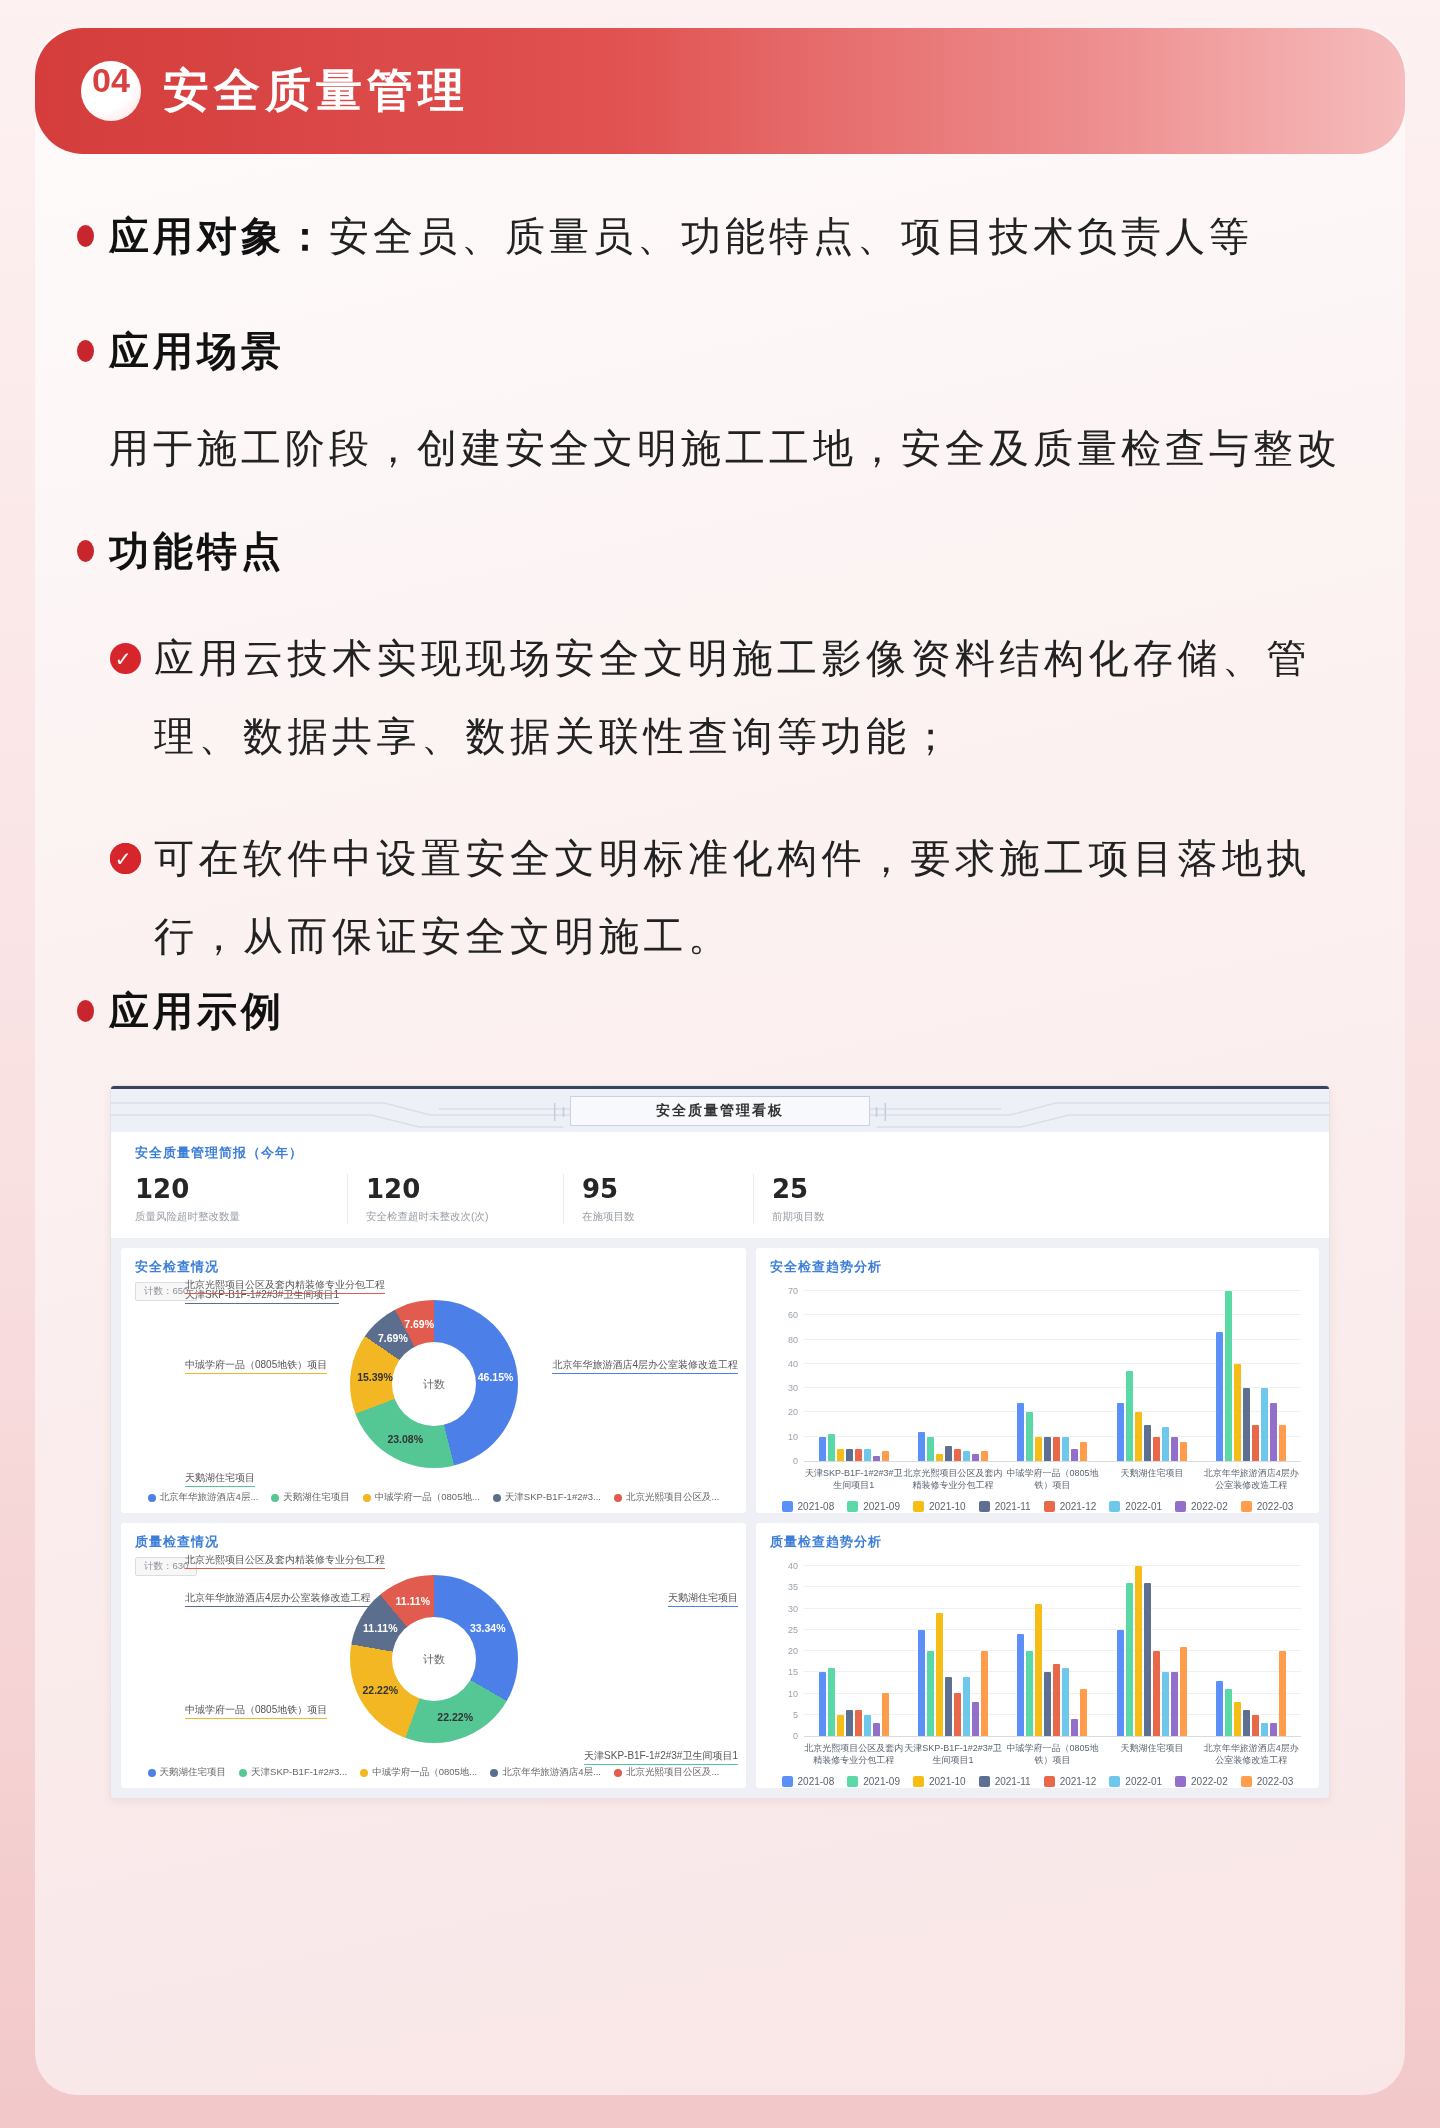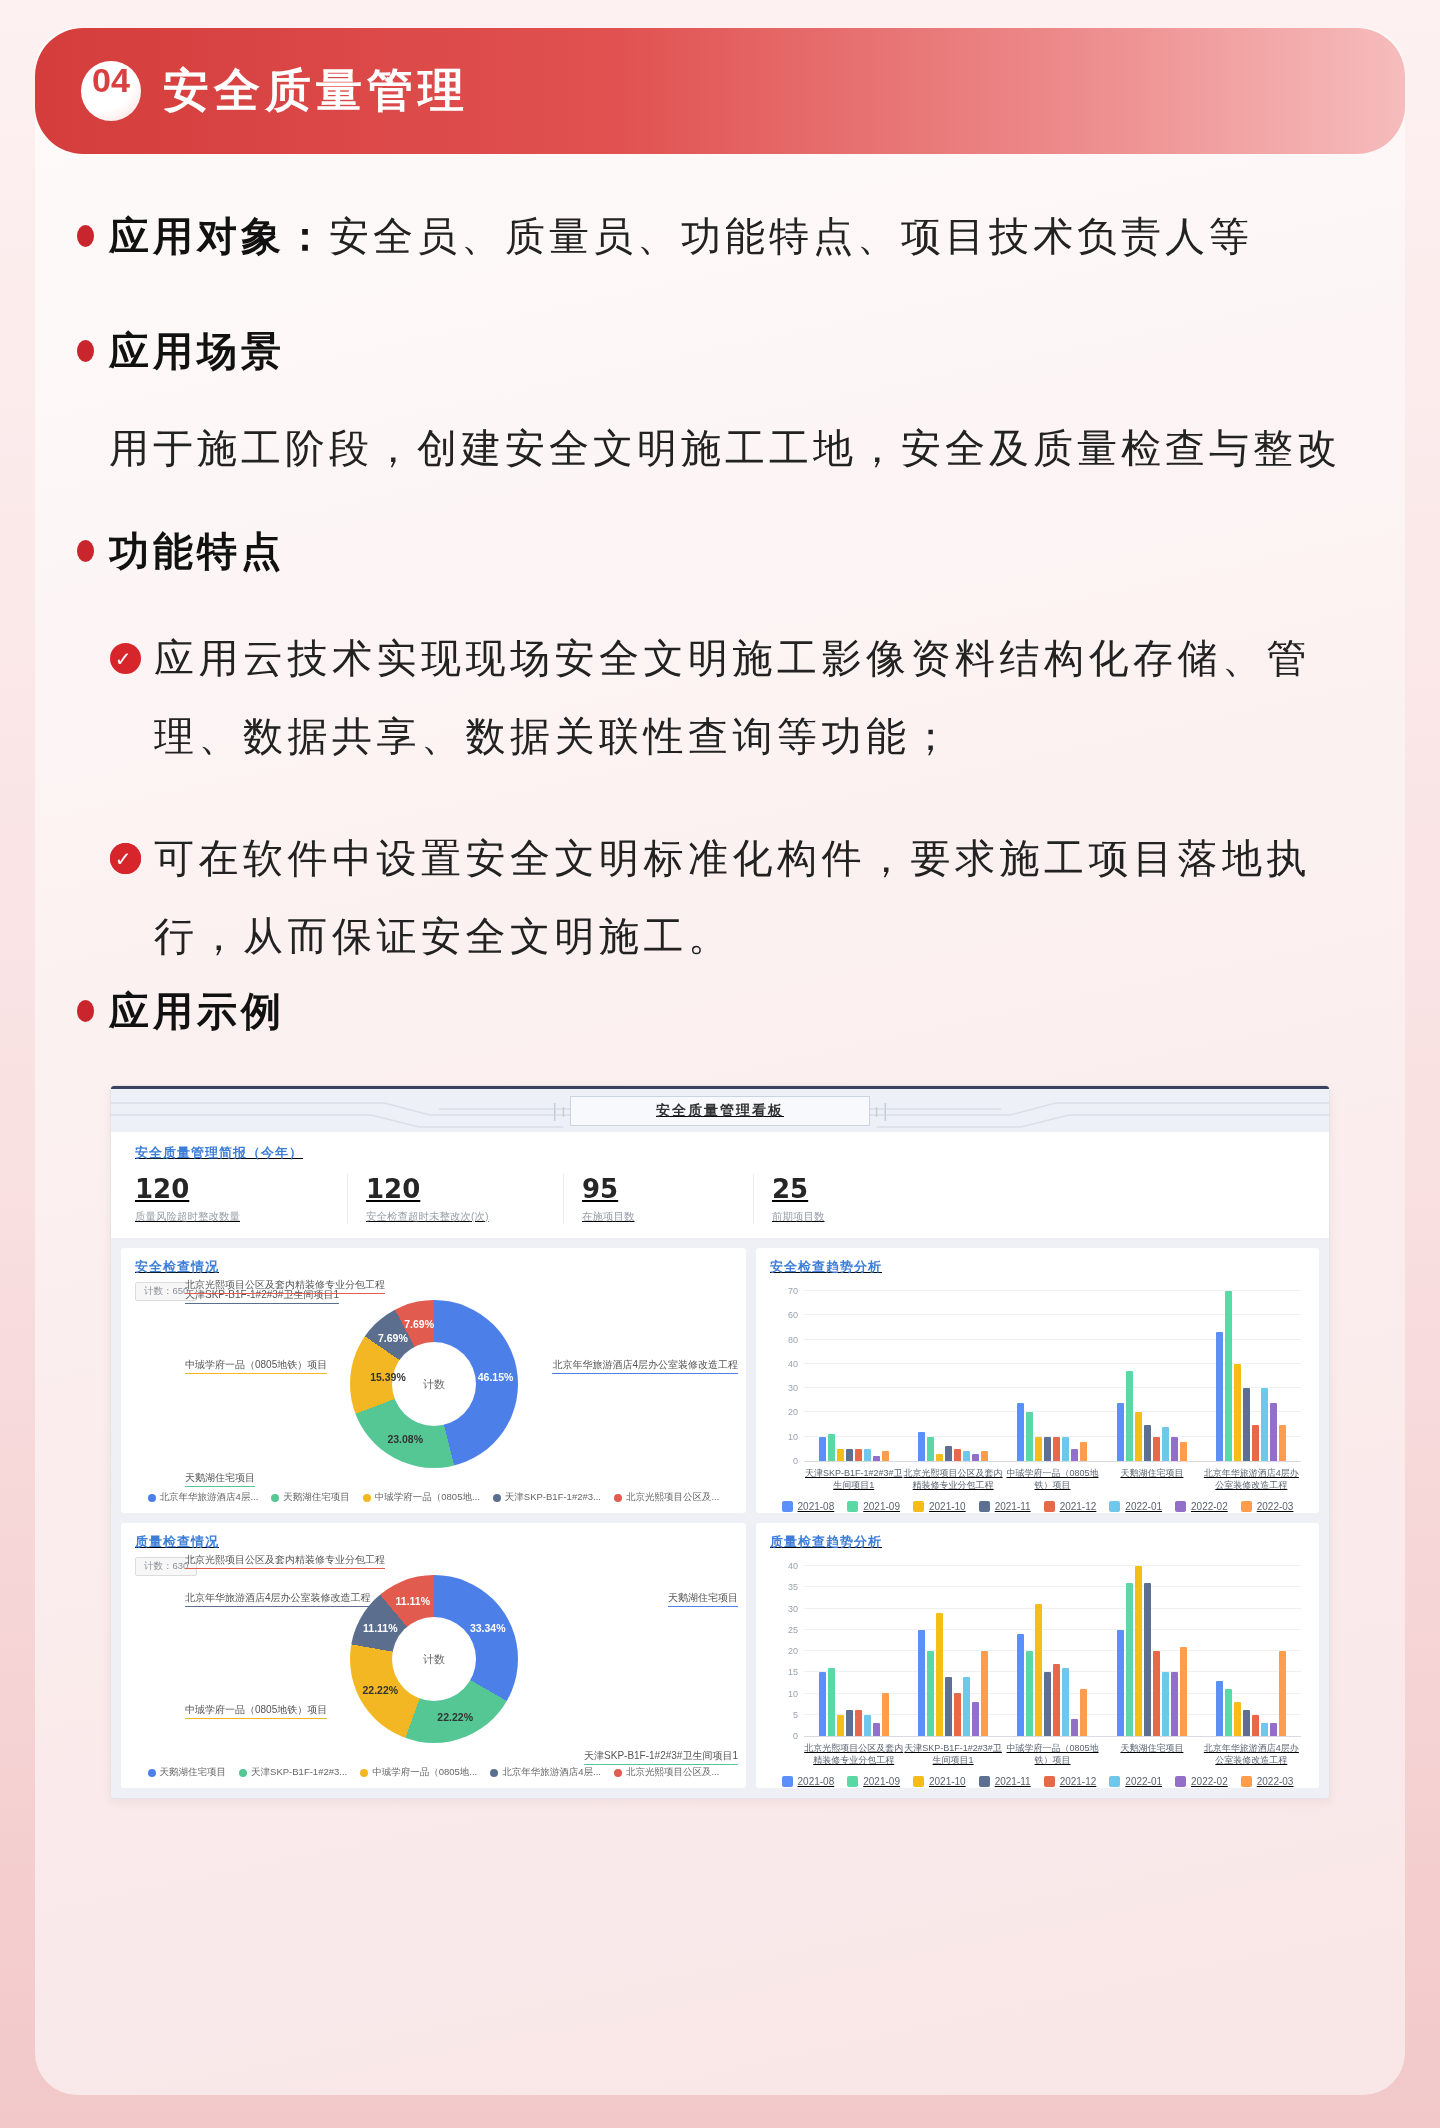--- a/index.html
+++ b/index.html
@@ -44,21 +44,21 @@
   .feature .chk {
     position:absolute; left:0; top:24px; width:31px; height:31px; border-radius:50%;
     background:#d6252b; color:#fff; font-size:20px; font-weight:700;
     display:flex; align-items:center; justify-content:center;
   }
   .row-b4 { margin-top:12px; }
   
   .dash {
     margin:50px 0 0 33px; width:1220px; background:#eef0f5;
     border:1px solid #e4e4e6; border-radius:4px; overflow:hidden;
-    box-shadow:0 3px 10px rgba(120,60,60,.08); font-size:10px;text-decoration:underline;
+    box-shadow:0 3px 10px rgba(120,60,60,.08); font-size:10px;
   }
   .dash-topbar {
     height:46px; background:#edf0f6; border-top:3px solid #39415c;
     display:flex; align-items:center;
   }
   .dash-topbar svg { flex:1 1 auto; height:46px; }
   .dash-titlebox {
     flex:0 0 auto; width:300px; height:30px; border:1px solid #ccd3e0; background:#f7f9fc;
     display:flex; align-items:center; justify-content:center;
     font-size:14px; font-weight:700; color:#333; letter-spacing:2px;
@@ -186,21 +186,21 @@
               <div class="stat-label">前期项目数</div>
             </div>
           </div>
       </div>
 
       <div class="dash-grid" id="panel-grid">
           <div class="panel pie-panel"><div class="panel-title">安全检查情况</div><div class="count-badge">计数：650</div><div class="donut" style="background: conic-gradient(rgb(76, 128, 232) 0%, rgb(76, 128, 232) 46.15%, rgb(85, 199, 149) 46.15%, rgb(85, 199, 149) 69.23%, rgb(242, 183, 34) 69.23%, rgb(242, 183, 34) 84.62%, rgb(91, 110, 142) 84.62%, rgb(91, 110, 142) 92.31%, rgb(225, 91, 78) 92.31%, rgb(225, 91, 78) 100%);">
               <div class="donut-hole">计数</div>
               <span class="pct" style="left: 145.547px; top: 76.5193px; color: rgb(255, 255, 255);">46.15%</span>
               <span class="pct" style="left: 55.1951px; top: 138.902px; color: rgb(51, 51, 51);">23.08%</span>
-              <span class="pct" style="left: 38px; top: 76.5193px; color: rgb(51, 51, 51);">15.39%</span>
+              <span class="pct" style="left: 25px; top: 76.5193px; color: rgb(51, 51, 51);">15.39%</span>
               <span class="pct" style="left: 42.8965px; top: 37.5834px; color: rgb(255, 255, 255);">7.69%</span>
               <span class="pct" style="left: 69.1668px; top: 23.8005px; color: rgb(255, 255, 255);">7.69%</span>
             </div><span class="pie-label right" style="top: 110.486px; border-bottom-color: rgb(76, 128, 232);">北京年华旅游酒店4层办公室装修改造工程</span><span class="pie-label left" style="top: 223.179px; border-bottom-color: rgb(85, 199, 149);">天鹅湖住宅项目</span><span class="pie-label left" style="top: 110.486px; border-bottom-color: rgb(242, 183, 34);">中珹学府一品（0805地铁）项目</span><span class="pie-label left" style="top: 40.1506px; border-bottom-color: rgb(91, 110, 142);">天津SKP-B1F-1#2#3#卫生间项目1</span><span class="pie-label left" style="top: 30px; border-bottom-color: rgb(225, 91, 78);">北京光熙项目公区及套内精装修专业分包工程</span><div class="pie-legend">
               <div class="li">
                 <span class="dotc" style="background: rgb(76, 128, 232);"></span>
                 <span>北京年华旅游酒店4层...</span>
               </div>
               <div class="li">
                 <span class="dotc" style="background: rgb(85, 199, 149);"></span>
                 <span>天鹅湖住宅项目</span>

